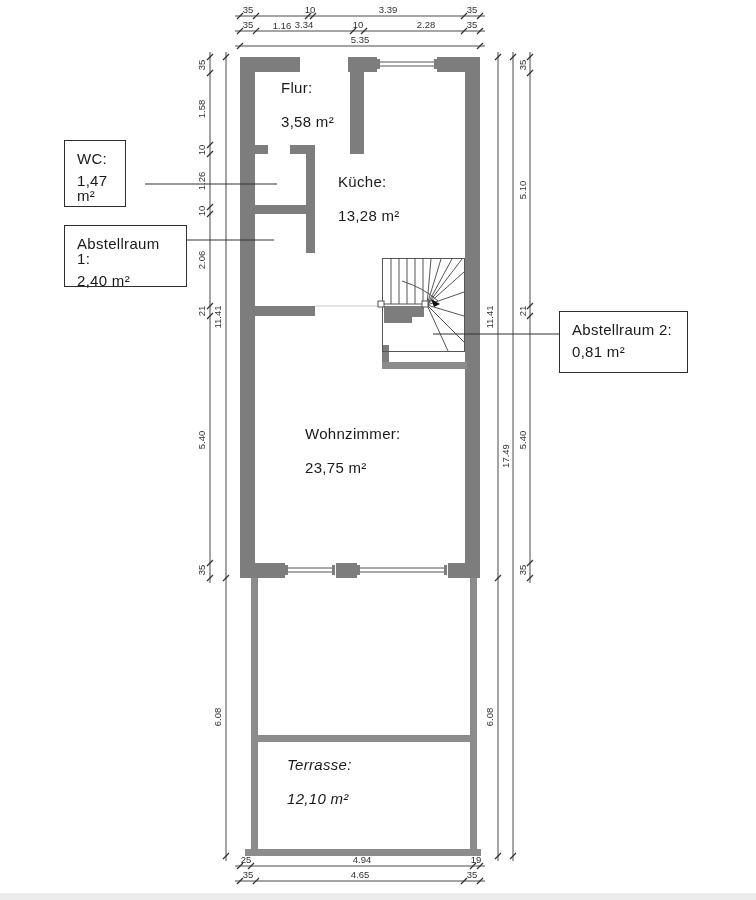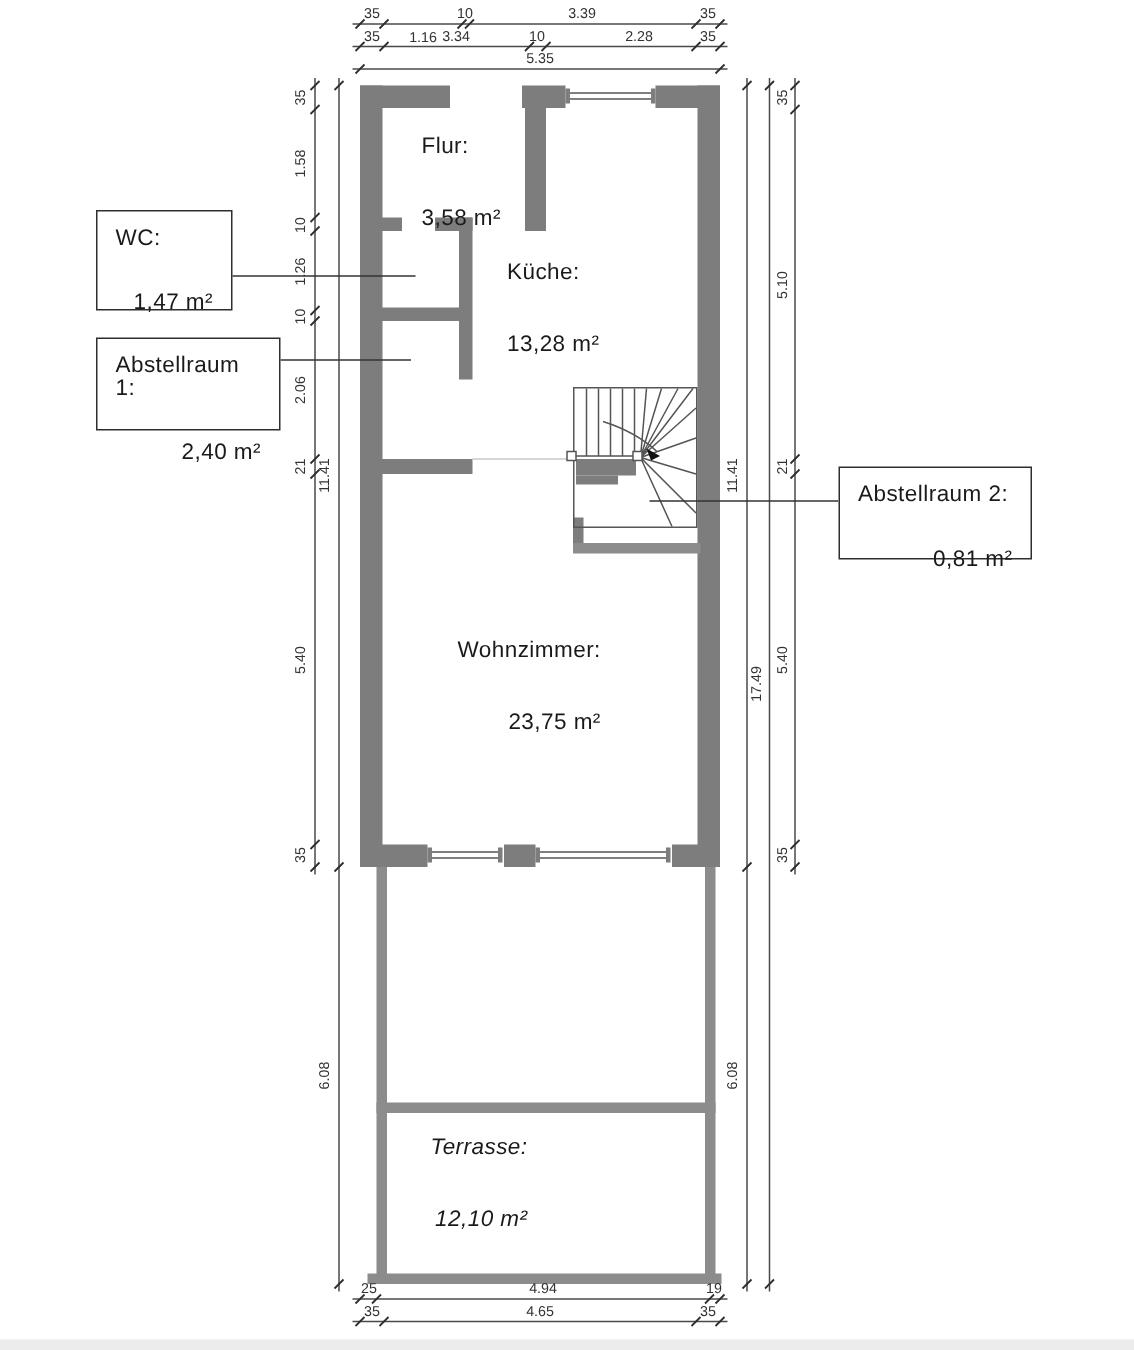--- a/index.html
+++ b/index.html
@@ -4,26 +4,26 @@
 <style>
   html,body{margin:0;padding:0;background:#fff;}
   .canvas{
     position:relative;width:756px;height:900px;background:#ffffff;
     font-family:"Liberation Sans",sans-serif;color:#1a1a1a;overflow:hidden;
   }
   .wall{position:absolute;background:#7d7d7d;}
   .wall--light{background:#8c8c8c;}
   .plan-svg{position:absolute;left:0;top:0;width:756px;height:900px;pointer-events:none;}
   .room-label{position:absolute;font-size:15px;letter-spacing:.3px;line-height:15px;}
-  .room-label .area{display:block;margin-top:33px;text-align:right;}
+  .room-label .area{display:block;margin-top:19px;}
   .callout{
     position:absolute;border:1.5px solid #2e2e2e;background:#ffffff;
     padding:10px 12px;font-size:15px;line-height:15px;letter-spacing:.3px;box-sizing:border-box;
   }
-  .callout .area{display:block;margin-top:28px;text-align:right;}
+  .callout .area{display:block;margin-top:7px;}
   .hdim{position:absolute;font-size:9.5px;color:#333;transform:translate(-50%,-100%);white-space:nowrap;}
   .vdim{position:absolute;font-size:9.5px;color:#333;transform:translate(-50%,-50%) rotate(-90deg);white-space:nowrap;}
   .bottom-strip{position:absolute;left:0;top:893px;width:756px;height:7px;background:#ececec;}
 </style>
 </head>
 <body>
 
 <div class="canvas">
 
   <div class="wall" style="left:240px;top:57px;width:60px;height:15px;"></div>
@@ -110,38 +110,38 @@
         <rect x="422" y="301" width="6" height="6"></rect>
     </g>
 
     <g stroke="#333" stroke-width="1">
       <line x1="145" y1="184" x2="277" y2="184"></line>
       <line x1="186" y1="240" x2="274" y2="240"></line>
       <line x1="433" y1="334" x2="559" y2="334"></line>
     </g>
   </svg>
 
-  <div class="room-label" style="left:281px;top:90px;">
+  <div class="room-label" style="left:281px;top:80px;">
     <span>Flur:</span>
     <span class="area">3,58 m²</span>
   </div>
   <div class="room-label" style="left:338px;top:174px;">
     <span>Küche:</span>
     <span class="area">13,28 m²</span>
   </div>
   <div class="room-label" style="left:305px;top:426px;">
     <span>Wohnzimmer:</span>
     <span class="area">23,75 m²</span>
   </div>
   <div class="room-label" style="left:287px;top:757px;font-style:italic;">
     <span>Terrasse:</span>
     <span class="area">12,10 m²</span>
   </div>
 
-  <div class="callout" style="left:64px;top:140px;width:91px;height:67px;">
+  <div class="callout" style="left:64px;top:140px;width:62px;height:67px;">
     <span>WC:</span>
     <span class="area">1,47 m²</span>
   </div>
   <div class="callout" style="left:64px;top:225px;width:123px;height:62px;">
     <span>Abstellraum 1:</span>
     <span class="area">2,40 m²</span>
   </div>
   <div class="callout" style="left:559px;top:311px;width:129px;height:62px;">
     <span>Abstellraum 2:</span>
     <span class="area">0,81 m²</span>

